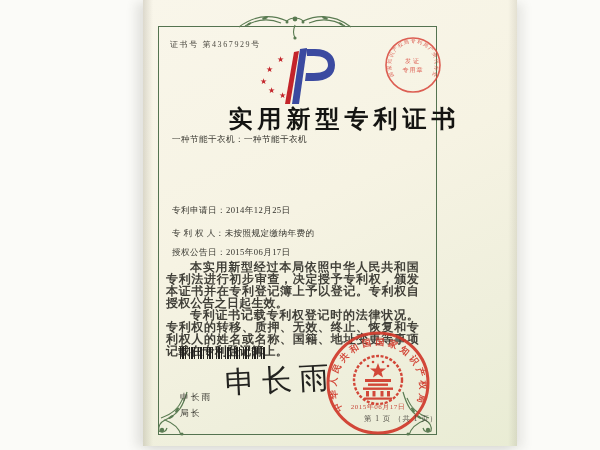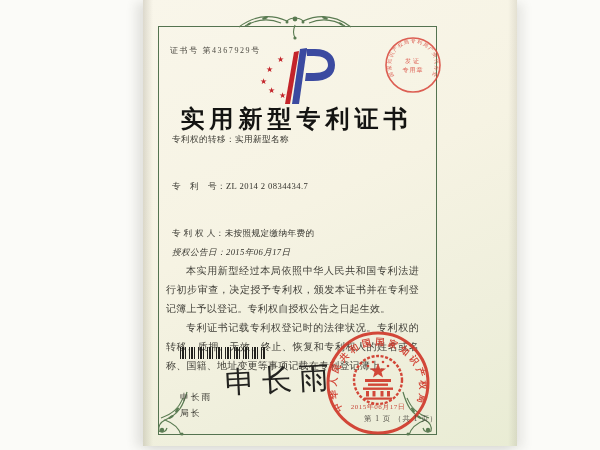--- a/index.html
+++ b/index.html
@@ -23,40 +23,41 @@
   }
   .frame{
     position:absolute;left:15px;top:26px;width:277px;height:407px;
     border:1.6px solid #547350;
   }
   .ornament-top{position:absolute;left:92px;top:5px;width:120px;height:36px;}
   .corner{position:absolute;width:38px;height:46px;}
   .corner.bl{left:10px;top:390px;}
   .corner.br{left:256px;top:390px;transform:scaleX(-1);}
   .cert-no{
-    position:absolute;left:27px;top:45px;font-size:8px;letter-spacing:1.6px;
+    position:absolute;left:27px;top:39px;font-size:8px;letter-spacing:1.6px;
     color:#4c4a42;
     text-align:center;
   }
   .logo{position:absolute;left:110px;top:46px;width:95px;height:62px;}
   .title{
     position:absolute;left:15px;top:103px;width:277px;text-align:center;
-    font-size:24px;font-weight:bold;letter-spacing:5px;color:#141412;
+    font-size:24px;font-weight:bold;letter-spacing:5px;color:#141412;padding-left:48px;
   }
   .stamp-top{position:absolute;left:240px;top:35px;width:60px;height:60px;opacity:0.85;}
   .field-row{
     position:absolute;left:29px;font-size:8.6px;color:#3b3a33;letter-spacing:0.4px;
     white-space:nowrap;
   }
   .field-label{color:#3b3a33;}
   .field-value{color:#32312b;}
   .paras{
     position:absolute;left:23px;top:261px;width:253px;
-    font-size:10px;line-height:19px;color:#403f38;text-align:justify;
+    font-size:12px;line-height:12px;color:#403f38;text-align:justify;
     letter-spacing:0.2px;
+    font-weight:bold;
   }
   .paras p{margin:0;text-indent:2em;}
   .barcode{
     position:absolute;left:37px;top:347px;width:85px;height:12px;
     background:
       repeating-linear-gradient(90deg,
         #22211e 0px,#22211e 1px,transparent 1px,transparent 2px,
         #22211e 2px,#22211e 4px,transparent 4px,transparent 5px,
         #22211e 5px,#22211e 6px,transparent 6px,transparent 9px);
   }
@@ -150,29 +151,29 @@
       </defs>
     <circle cx="30" cy="30" r="27" fill="none" stroke="#d8453a" stroke-width="1.6"></circle>
     <text style="font-size:5px;fill:#d8453a;letter-spacing:1.2px;">
       <textPath href="#topArc">国家知识产权局专利局广州代办处</textPath>
     </text>
     <text x="30" y="28" text-anchor="middle" style="font-size:6px;fill:#d8453a;letter-spacing:2px;">发证</text>
     <text x="30" y="37" text-anchor="middle" style="font-size:6px;fill:#d8453a;letter-spacing:1px;">专用章</text>
   </svg>
 
   <div class="field-row" style="top:134px;">
-    <span class="field-label">专利权的转移：</span><span class="field-value">实用新型名称</span>
-  </div>
-  <div class="field-row" style="top:181px;">
-    <span class="field-label">专　利　号：</span><span class="field-value">ZL 2014 2 0834434.7</span>
+    <span class="field-label">一种节能干衣机：</span><span class="field-value">一种节能干衣机</span>
+  </div>
+  <div class="field-row" style="top:205px;">
+    <span class="field-label">专利申请日：</span><span class="field-value">2014年12月25日</span>
   </div>
   <div class="field-row" style="top:228px;">
     <span class="field-label">专 利 权 人：</span><span class="field-value">未按照规定缴纳年费的</span>
   </div>
-  <div class="field-row" style="top:247px;font-style:italic;">
+  <div class="field-row" style="top:247px;">
     <span class="field-label">授权公告日：</span><span class="field-value">2015年06月17日</span>
   </div>
 
   <div class="paras">
     <p>本实用新型经过本局依照中华人民共和国专利法进行初步审查，决定授予专利权，颁发本证书并在专利登记簿上予以登记。专利权自授权公告之日起生效。</p>
     <p>专利证书记载专利权登记时的法律状况。专利权的转移、质押、无效、终止、恢复和专利权人的姓名或名称、国籍、地址变更等事项记载在专利登记簿上。</p>
   </div>
 
   <div class="barcode"></div>
 

